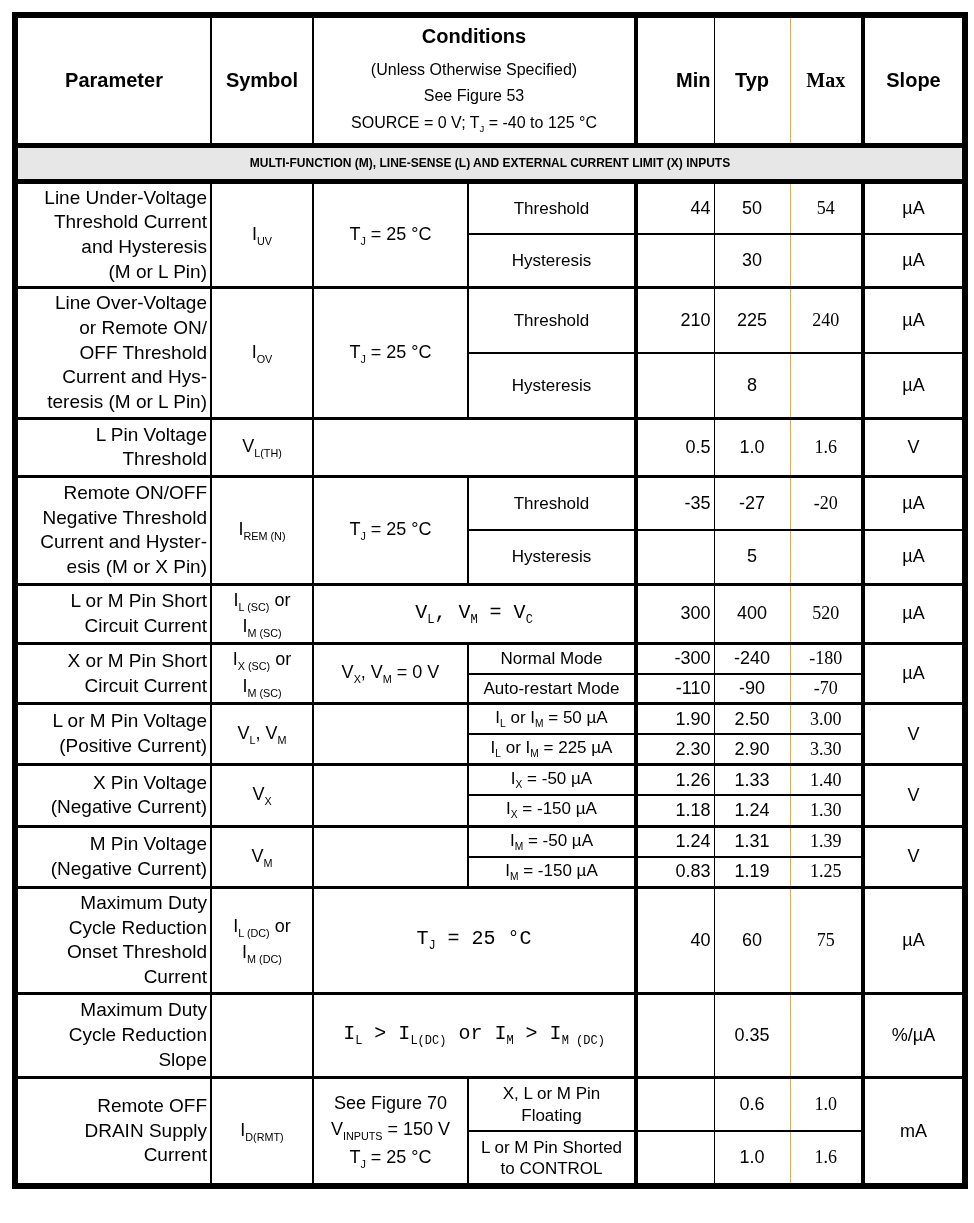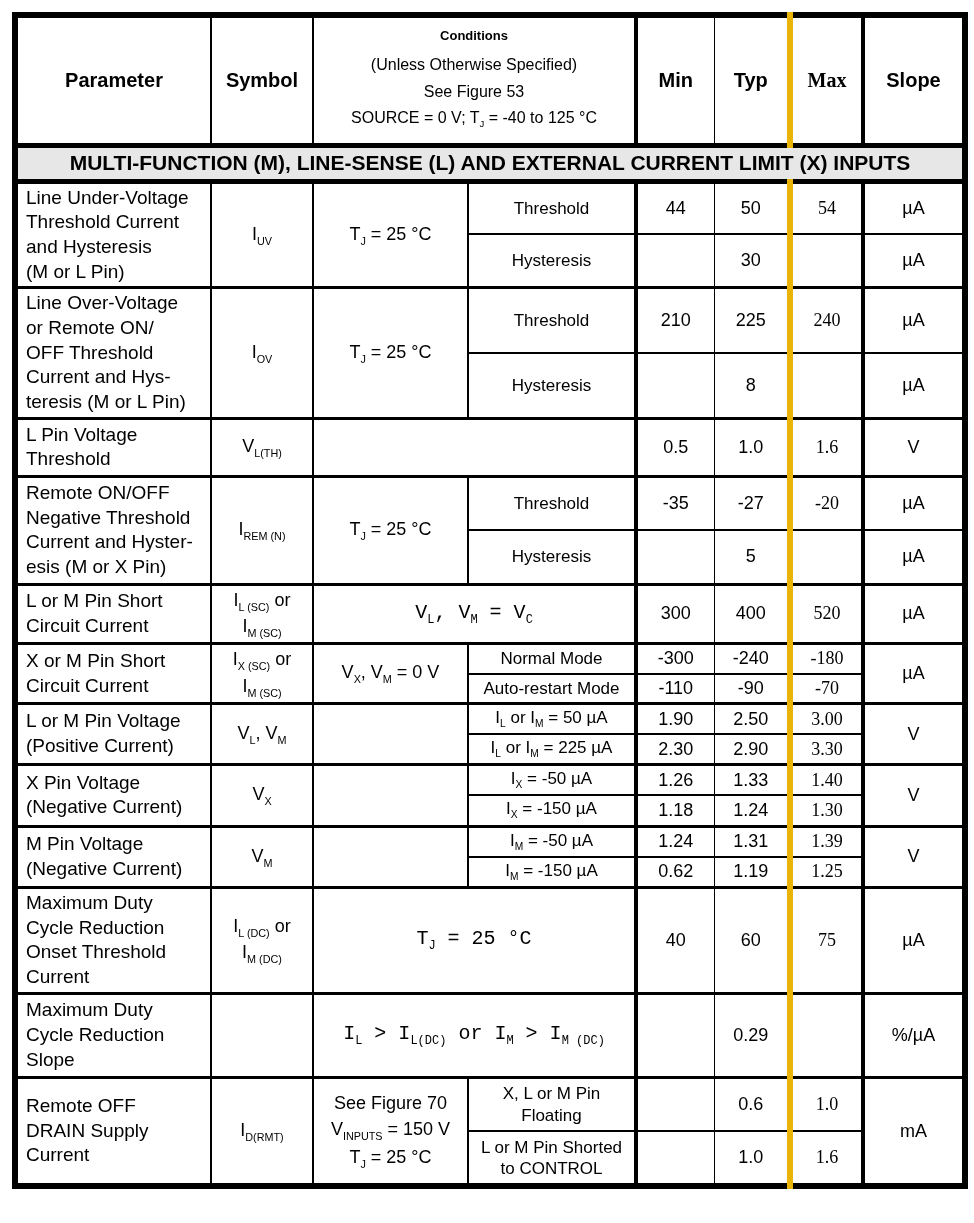--- a/index.html
+++ b/index.html
@@ -18,41 +18,41 @@
   td, th {
     border: 2px solid #000;
     text-align: center;
     vertical-align: middle;
     font-size: 18px;
     padding: 2px 3px;
     overflow: hidden;
   }
   th { font-weight: bold; font-size: 20px; }
   
-  .c-par  { text-align: left; padding-left: 8px; font-size: 19px; line-height: 1.3; }
+  .c-par  { text-align: right; padding-left: 8px; font-size: 19px; line-height: 1.3; }
   .c-sym  { font-size: 18px; line-height: 1.35; }
   .c-cm   { font-size: 18px; line-height: 1.45; }
   .c-cm2  { border-right: 4px solid #000; font-size: 20px; font-family: Liberation Mono, monospace; }
   .c-cs   { border-right: 4px solid #000; font-size: 17px; line-height: 1.25; }
-  .c-min  { border-left: 4px solid #000; border-right: 1px solid #000; }
-  .c-typ  { border-left: 1px solid #000; border-right: 6px solid #eab308; }
+  .c-min  { border-left: 4px solid #000; border-right: 1px solid #000; text-align: right; }
+  .c-typ  { border-left: 1px solid #000; border-right: 1px solid #eab308; }
   .c-max  { border-left: 1px solid #000; font-family: Liberation Serif, serif; }
   .c-units{ border-left: 4px solid #000; }
   
   tr.rt > td, tr.rt > th { border-top: 3px solid #000; }
   
   td.sect {
     background: #e7e7e7;
     border-top: 5px solid #000;
     border-bottom: 5px solid #000;
     font-weight: bold;
-    font-size: 21px;
-  }
-  
-  .cond-title { font-weight: bold; font-size: 13px; margin-bottom: 8px; }
+    font-size: 12px;
+  }
+  
+  .cond-title { font-weight: bold; font-size: 20px; margin-bottom: 8px; }
   .cond-line  { font-weight: normal; font-size: 16px; line-height: 1.65; }
   sub { font-size: 0.6em; }
 </style>
 </head>
 <body>
 
 <div class="page">
 <table class="spec">
   <colgroup>
     <col style="width:196px">
@@ -215,41 +215,41 @@
     <td class="c-sym" rowspan="2">V<sub>M</sub></td>
     <td class="c-cm" rowspan="2"></td>
     <td class="c-cs">I<sub>M</sub> = -50 µA</td>
     <td class="c-min">1.24</td>
     <td class="c-typ">1.31</td>
     <td class="c-max">1.39</td>
     <td class="c-units" rowspan="2">V</td>
   </tr>
   <tr style="height:30px">
     <td class="c-cs">I<sub>M</sub> = -150 µA</td>
-    <td class="c-min">0.62</td>
+    <td class="c-min">0.83</td>
     <td class="c-typ">1.19</td>
     <td class="c-max">1.25</td>
   </tr>
 
   <tr class="rt" style="height:106px">
     <td class="c-par">Maximum Duty<br>Cycle Reduction<br>Onset Threshold<br>Current</td>
     <td class="c-sym">I<sub>L (DC)</sub> or<br>I<sub>M (DC)</sub></td>
     <td class="c-cm2" colspan="2">T<sub>J</sub> = 25 °C</td>
     <td class="c-min">40</td>
     <td class="c-typ">60</td>
     <td class="c-max">75</td>
     <td class="c-units">µA</td>
   </tr>
 
   <tr class="rt" style="height:84px">
     <td class="c-par">Maximum Duty<br>Cycle Reduction<br>Slope</td>
     <td class="c-sym"></td>
     <td class="c-cm2" colspan="2">I<sub>L</sub> &gt; I<sub>L(DC)</sub> or I<sub>M</sub> &gt; I<sub>M (DC)</sub></td>
     <td class="c-min"></td>
-    <td class="c-typ">0.29</td>
+    <td class="c-typ">0.35</td>
     <td class="c-max"></td>
     <td class="c-units">%/µA</td>
   </tr>
 
   <tr class="rt" style="height:54px">
     <td class="c-par" rowspan="2">Remote OFF<br>DRAIN Supply<br>Current</td>
     <td class="c-sym" rowspan="2">I<sub>D(RMT)</sub></td>
     <td class="c-cm" rowspan="2">See Figure 70<br>V<sub>INPUTS</sub> = 150 V<br>T<sub>J</sub> = 25 °C</td>
     <td class="c-cs">X, L or M Pin<br>Floating</td>
     <td class="c-min"></td>

